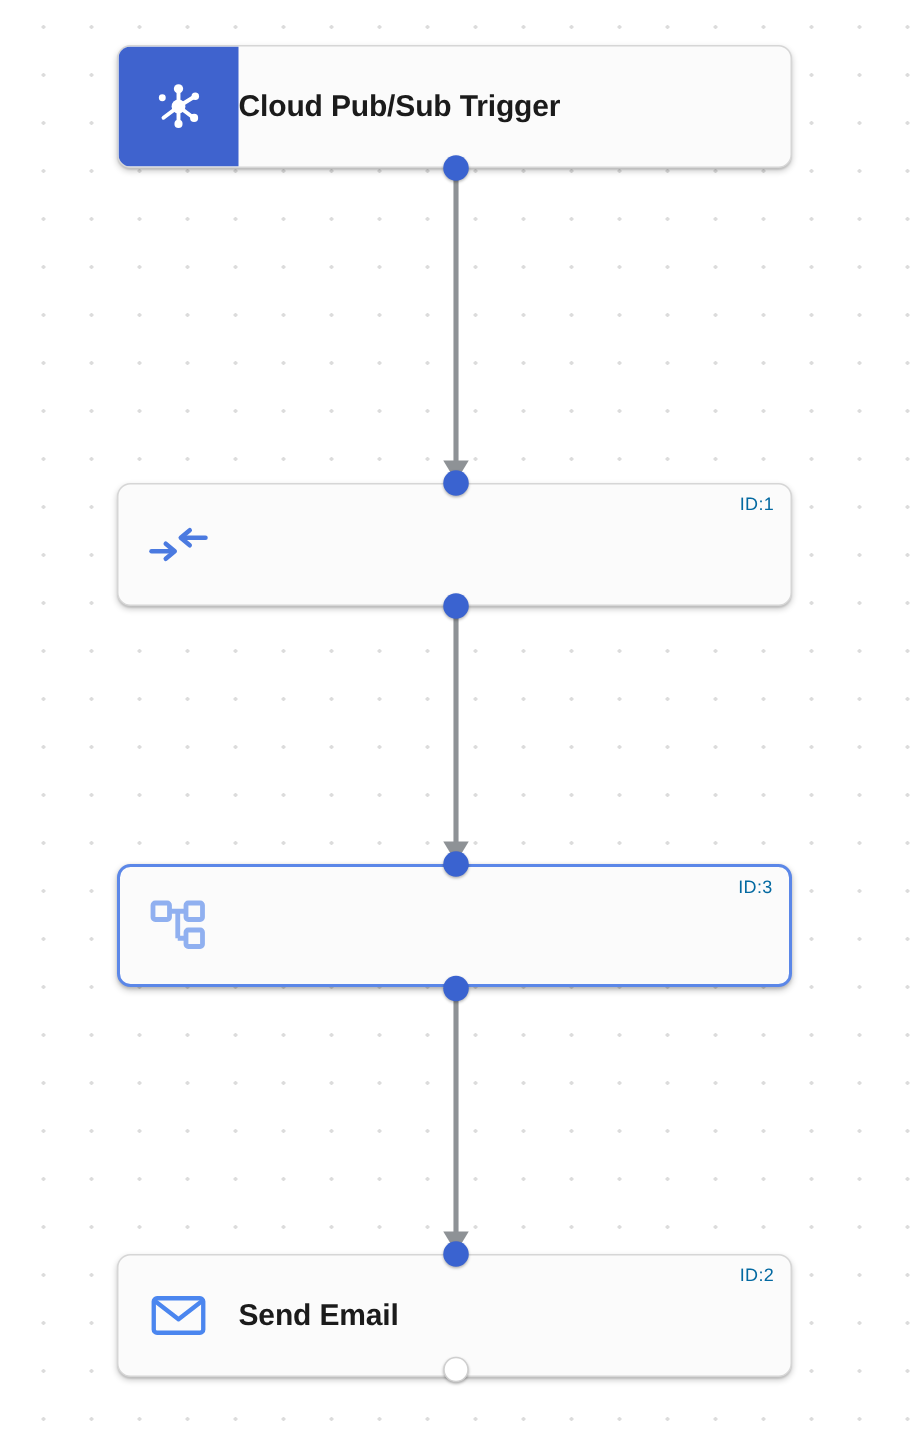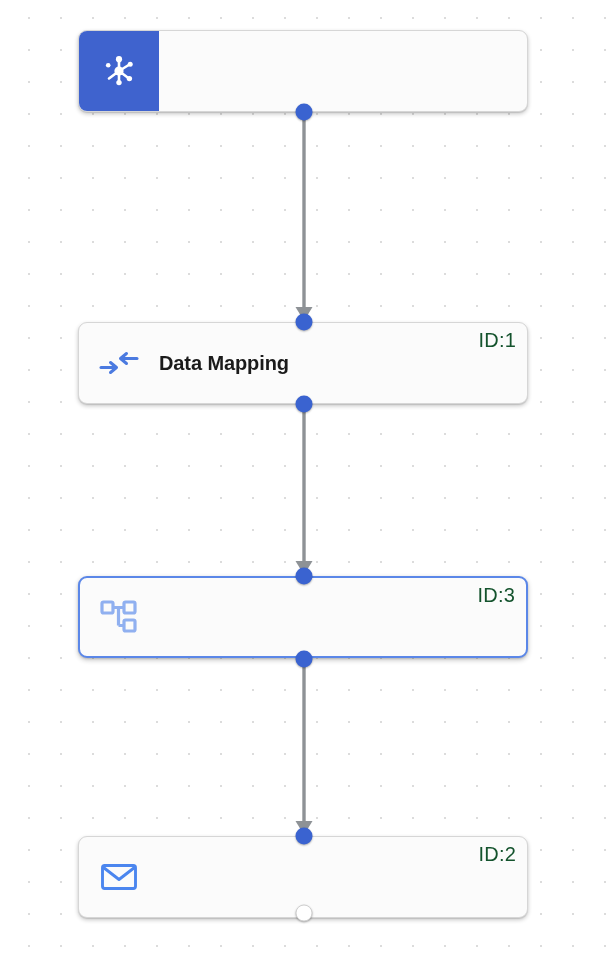--- a/index.html
+++ b/index.html
@@ -72,23 +72,23 @@
     font-weight: bold;
     color: #1b1b1b;
     letter-spacing: -0.1px;
     white-space: nowrap;
   }
 
   .node-id {
     position: absolute;
     top: 6px;
     right: 11px;
-    font-size: 20px;
+    font-size: 12px;
     font-weight: normal;
-    color: #14532d;
+    color: #0369a1;
     letter-spacing: 0.2px;
   }
 
   
   .port {
     position: absolute;
     width: 17px;
     height: 17px;
     border-radius: 50%;
     transform: translate(-50%, -50%);
@@ -137,33 +137,33 @@
       <g fill="#ffffff">
         <circle cx="20" cy="20" r="4.6"></circle>
         <circle cx="20" cy="8.2" r="3.1"></circle>
         <circle cx="31.2" cy="13.2" r="2.5"></circle>
         <circle cx="30.4" cy="27.6" r="2.7"></circle>
         <circle cx="9.2" cy="14.2" r="2.3"></circle>
         <circle cx="20" cy="31.6" r="2.7"></circle>
       </g>
     </svg>
         </div>
+        <div class="node-label">Cloud Pub/Sub Trigger</div>
       </div>
       <div class="node" style="left: 78px; top: 322px; width: 450px; height: 82px;">
         <div class="icon-plain">
     <svg width="44" height="30" viewBox="0 0 44 30" aria-hidden="true">
       <g fill="none" stroke="#4b7ae0" stroke-width="3" stroke-linecap="round" stroke-linejoin="round">
         <line x1="4" y1="19.5" x2="17.5" y2="19.5"></line>
         <polyline points="13.5,14.5 19.5,19.5 13.5,24.5"></polyline>
         <line x1="40" y1="10.5" x2="25.5" y2="10.5"></line>
         <polyline points="29.5,5.5 23.5,10.5 29.5,15.5"></polyline>
       </g>
     </svg>
         </div>
-        <div class="node-label">Data Mapping</div>
         <div class="node-id">ID:1</div>
       </div>
       <div class="node selected" style="left: 78px; top: 576px; width: 450px; height: 82px;">
         <div class="icon-plain">
     <svg width="42" height="38" viewBox="0 0 42 38" aria-hidden="true">
       <g fill="none" stroke="#90b0f0" stroke-width="3.2">
         <rect x="3" y="4" width="11" height="11" rx="1.5"></rect>
         <rect x="25" y="4" width="11" height="11" rx="1.5"></rect>
         <rect x="25" y="22" width="11" height="11" rx="1.5"></rect>
         <line x1="14" y1="9.5" x2="25" y2="9.5"></line>
@@ -176,20 +176,21 @@
       </div>
       <div class="node" style="left: 78px; top: 836px; width: 450px; height: 82px;">
         <div class="icon-plain">
     <svg width="42" height="34" viewBox="0 0 42 34" aria-hidden="true">
       <g fill="none" stroke="#4b86ef" stroke-width="2.9" stroke-linejoin="round">
         <rect x="4.5" y="5.5" width="33" height="23" rx="2.2"></rect>
         <polyline points="5.5,7.5 21,19.5 36.5,7.5"></polyline>
       </g>
     </svg>
         </div>
+        <div class="node-label">Send Email</div>
         <div class="node-id">ID:2</div>
       </div>
     </div>
 
 <div class="port filled" style="left: 304px; top: 112px;"></div>
     <div class="port filled" style="left: 304px; top: 322px;"></div>
     <div class="port filled" style="left: 304px; top: 404px;"></div>
     <div class="port filled" style="left: 304px; top: 576px;"></div>
     <div class="port filled" style="left: 304px; top: 659px;"></div>
     <div class="port filled" style="left: 304px; top: 836px;"></div>

